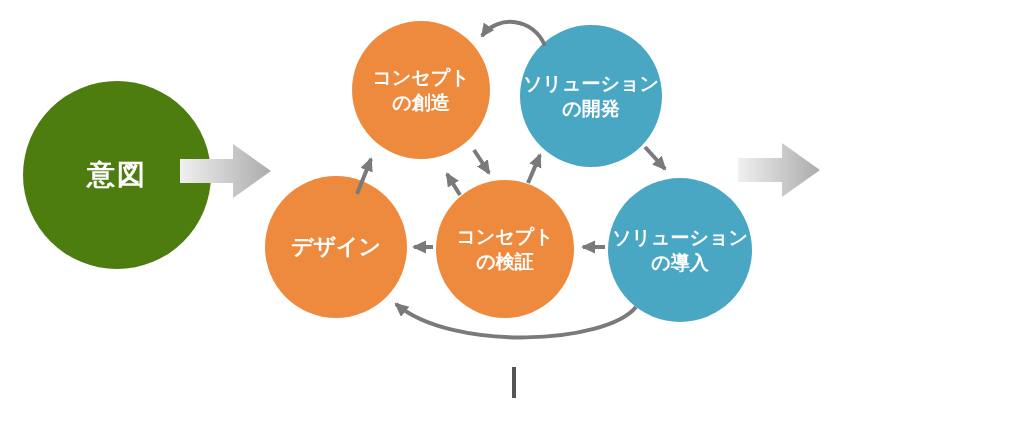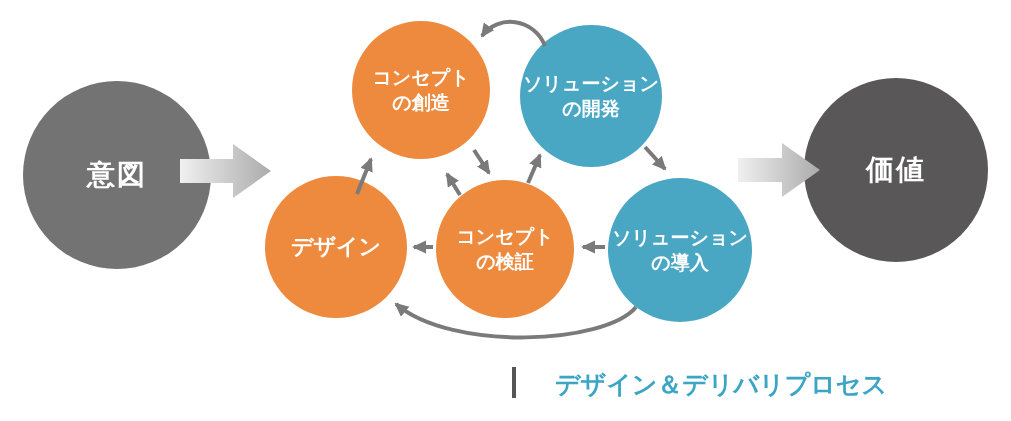--- a/index.html
+++ b/index.html
@@ -24,21 +24,21 @@
   .legend-label{position:absolute;font-size:25px;font-weight:bold;white-space:nowrap;}
   .legend-left{left:200px;top:2px;}
   .legend-right{left:555px;top:2px;}
   .legend-divider{position:absolute;left:512px;top:1px;width:4px;height:31px;background:#555555;}
 </style>
 </head>
 <body>
 
 <div class="canvas">
 
-  <div class="node node-big" style="left: 23px; top: 81px; width: 188px; height: 188px; background: #737373; color: rgb(255, 255, 255);">
+  <div class="node node-big" style="left: 23px; top: 81px; width: 188px; height: 188px; background: #4d7c0f; color: rgb(255, 255, 255);">
     <span>意図</span>
   </div>
 
   <div class="node node-small" style="left: 352px; top: 21px; width: 138px; height: 138px; background: rgb(238, 138, 62); color: rgb(255, 255, 255);">
     <span>コンセプト</span>
     <span>の創造</span>
   </div>
 
   <div class="node node-small" style="left: 520px; top: 25px; width: 142px; height: 142px; background: rgb(74, 167, 195); color: rgb(255, 255, 255);">
     <span>ソリューション</span>
@@ -52,23 +52,20 @@
   <div class="node node-small" style="left: 436px; top: 180px; width: 138px; height: 138px; background: rgb(238, 138, 62); color: rgb(255, 255, 255);">
     <span>コンセプト</span>
     <span>の検証</span>
   </div>
 
   <div class="node node-small" style="left: 608px; top: 178px; width: 144px; height: 144px; background: rgb(74, 167, 195); color: rgb(255, 255, 255);">
     <span>ソリューション</span>
     <span>の導入</span>
   </div>
 
-  <div class="node node-big" style="left: 804px; top: 78px; width: 184px; height: 184px; background: rgb(89, 87, 87); color: rgb(255, 255, 255);">
-    <span>価値</span>
-  </div>
 
   <svg class="arrow-layer" viewBox="0 0 1011 421" xmlns="http://www.w3.org/2000/svg">
     <defs>
       <marker id="ah" markerUnits="userSpaceOnUse" markerWidth="16" markerHeight="14" refX="12" refY="6.5" orient="auto">
         <path d="M0,0 L14,6.5 L0,13 Z" fill="#7a7a7a"></path>
       </marker>
       <linearGradient id="blockgrad" x1="0" y1="0" x2="1" y2="0">
         <stop offset="0" stop-color="#f0f0f0"></stop>
         <stop offset="1" stop-color="#ababab"></stop>
       </linearGradient>
@@ -84,16 +81,15 @@
     <path d="M 474 150 L 489 173" fill="none" stroke="#7a7a7a" stroke-width="4" marker-end="url(#ah)"></path>
     <path d="M 528 183 L 540 155" fill="none" stroke="#7a7a7a" stroke-width="4" marker-end="url(#ah)"></path>
     <path d="M 645 147 L 665 169" fill="none" stroke="#7a7a7a" stroke-width="4" marker-end="url(#ah)"></path>
     <path d="M 433 247 L 414 247" fill="none" stroke="#7a7a7a" stroke-width="4" marker-end="url(#ah)"></path>
     <path d="M 605 247 L 583 247" fill="none" stroke="#7a7a7a" stroke-width="4" marker-end="url(#ah)"></path>
     <path d="M 636 307 C 606 344, 452 352, 396 304" fill="none" stroke="#7a7a7a" stroke-width="4" marker-end="url(#ah)"></path>
   </svg>
 
   <div class="legend">
     <div class="legend-divider"></div>
-    <span class="legend-label legend-right" style="color: rgb(59, 165, 198);">デザイン＆デリバリプロセス</span>
   </div>
 
 </div>
 
 </body></html>

